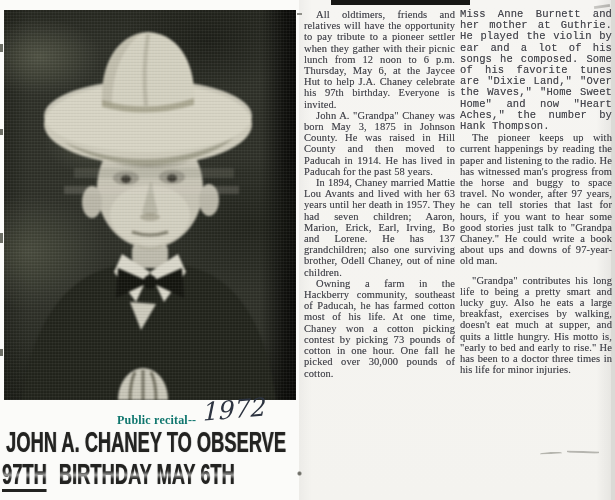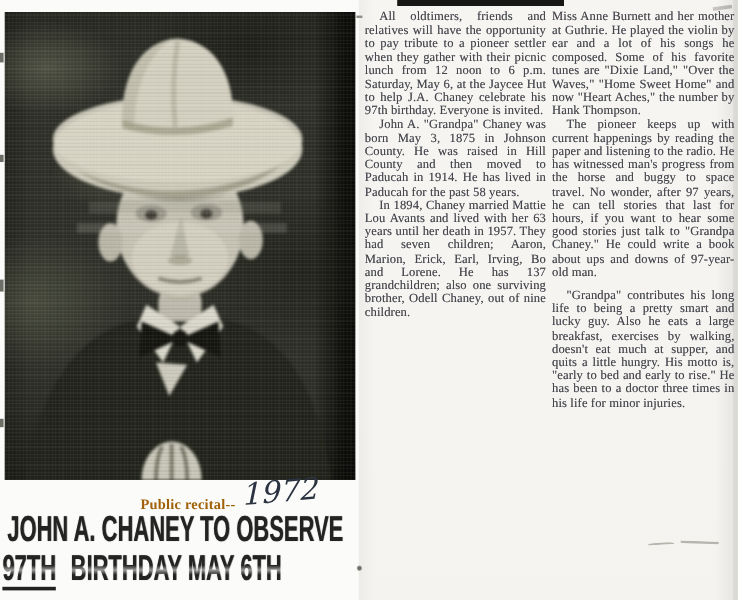--- a/index.html
+++ b/index.html
@@ -25,21 +25,21 @@
   
   .col {
     position:absolute; top:9px;
     font-size:10.5px; line-height:11.2px; letter-spacing:.1px;
     color:#45464d; text-align:justify;
     text-shadow:0 0 .5px rgba(70,70,78,.55);
   }
   .col1 { left:304px; width:151px; }
   .col2 { left:460px; width:152px; }
   .col p { margin:0; text-indent:12px; }
-  .col2 p.first { text-indent:0; }
+  .col2 p.first { text-indent:0;font-family:Liberation Mono, monospace; }
   .col2 p.gap { margin-top:8px; }
 
   
   .bar-top { position:absolute; left:331px; top:0; width:139px; height:5px; background:#171715; }
   .tick-col { position:absolute; left:297px; top:13px; width:5px; height:2px; background:#90908a; }
   .mark-tr { position:absolute; left:594px; top:5px; width:16px; height:3px;
              background:linear-gradient(90deg,#c9c8c4,#b2b1ad); transform:rotate(-8deg); }
   .squiggle-a { position:absolute; left:540px; top:452px; width:22px; height:3px;
                 border-top:2px solid rgba(130,129,121,.55); border-radius:50% 50% 0 0; transform:rotate(-3deg); }
   .squiggle-b { position:absolute; left:567px; top:451px; width:32px; height:3px;
@@ -73,21 +73,21 @@
     content:""; position:absolute; inset:0;
     background-image:
       repeating-linear-gradient(0deg, rgba(255,255,255,.05) 0 1px, rgba(0,0,0,.05) 1px 2px, transparent 2px 3px),
       repeating-linear-gradient(90deg, rgba(255,255,255,.04) 0 1px, transparent 1px 3px);
     opacity:.85;
   }
 
   
   .caption {
     position:absolute; left:117px; top:413px;
-    font-weight:700; font-size:12px; letter-spacing:.2px; color:#a16207;
+    font-weight:700; font-size:12px; letter-spacing:.2px; color:#0f766e;
   }
   .year {
     position:absolute; left:203px; top:395px;
     font-family:"DejaVu Serif", serif; font-style:italic;
     font-size:25px; color:#2c3340;
     transform:rotate(-5deg) skewX(-6deg);
   }
   .headline {
     position:absolute; white-space:nowrap;
     font-family:"Liberation Sans", sans-serif; font-weight:700;
@@ -175,23 +175,24 @@
   <div class="caption">Public recital--</div>
   <div class="year">1972</div>
   <div class="headline line1">JOHN A. CHANEY TO OBSERVE</div>
   <div class="headline line2">
     <span class="hl-underline">97TH</span>
     <span class="hl-rest">BIRTHDAY MAY 6TH</span>
   </div>
   <div class="fade-streak"></div>
 
   <div class="col col1">
-    <p>All oldtimers, friends and relatives will have the opportunity to pay tribute to a pioneer settler when they gather with their picnic lunch from 12 noon to 6 p.m. Saturday, May 6, at the Jaycee Hut to help J.A. Chaney celebrate his 97th birthday. Everyone is invited.</p>
+    <p>All oldtimers, friends and relatives will have the opportunity to pay tribute to a pioneer settler when they gather with their picnic lunch from 12 noon to 6 p.m. Thursday, May 6, at the Jaycee Hut to help J.A. Chaney celebrate his 97th birthday. Everyone is invited.</p>
     <p>John A. "Grandpa" Chaney was born May 3, 1875 in Johnson County. He was raised in Hill County and then moved to Paducah in 1914. He has lived in Paducah for the past 58 years.</p>
     <p>In 1894, Chaney married Mattie Lou Avants and lived with her 63 years until her death in 1957. They had seven children; Aaron, Marion, Erick, Earl, Irving, Bo and Lorene. He has 137 grandchildren; also one surviving brother, Odell Chaney, out of nine children.</p>
+    <p>Owning a farm in the Hackberry community, southeast of Paducah, he has farmed cotton most of his life. At one time, Chaney won a cotton picking contest by picking 73 pounds of cotton in one hour. One fall he picked over 30,000 pounds of cotton.</p>
   </div>
 
   <div class="col col2">
     <p class="first">Miss Anne Burnett and her mother at Guthrie. He played the violin by ear and a lot of his songs he composed. Some of his favorite tunes are "Dixie Land," "Over the Waves," "Home Sweet Home" and now "Heart Aches," the number by Hank Thompson.</p>
     <p>The pioneer keeps up with current happenings by reading the paper and listening to the radio. He has witnessed man's progress from the horse and buggy to space travel. No wonder, after 97 years, he can tell stories that last for hours, if you want to hear some good stories just talk to "Grandpa Chaney." He could write a book about ups and downs of 97-year-old man.</p>
     <p class="gap">"Grandpa" contributes his long life to being a pretty smart and lucky guy. Also he eats a large breakfast, exercises by walking, doesn't eat much at supper, and quits a little hungry. His motto is, "early to bed and early to rise." He has been to a doctor three times in his life for minor injuries.</p>
   </div>
 
   <div class="squiggle-a"></div>
   <div class="squiggle-b"></div>

